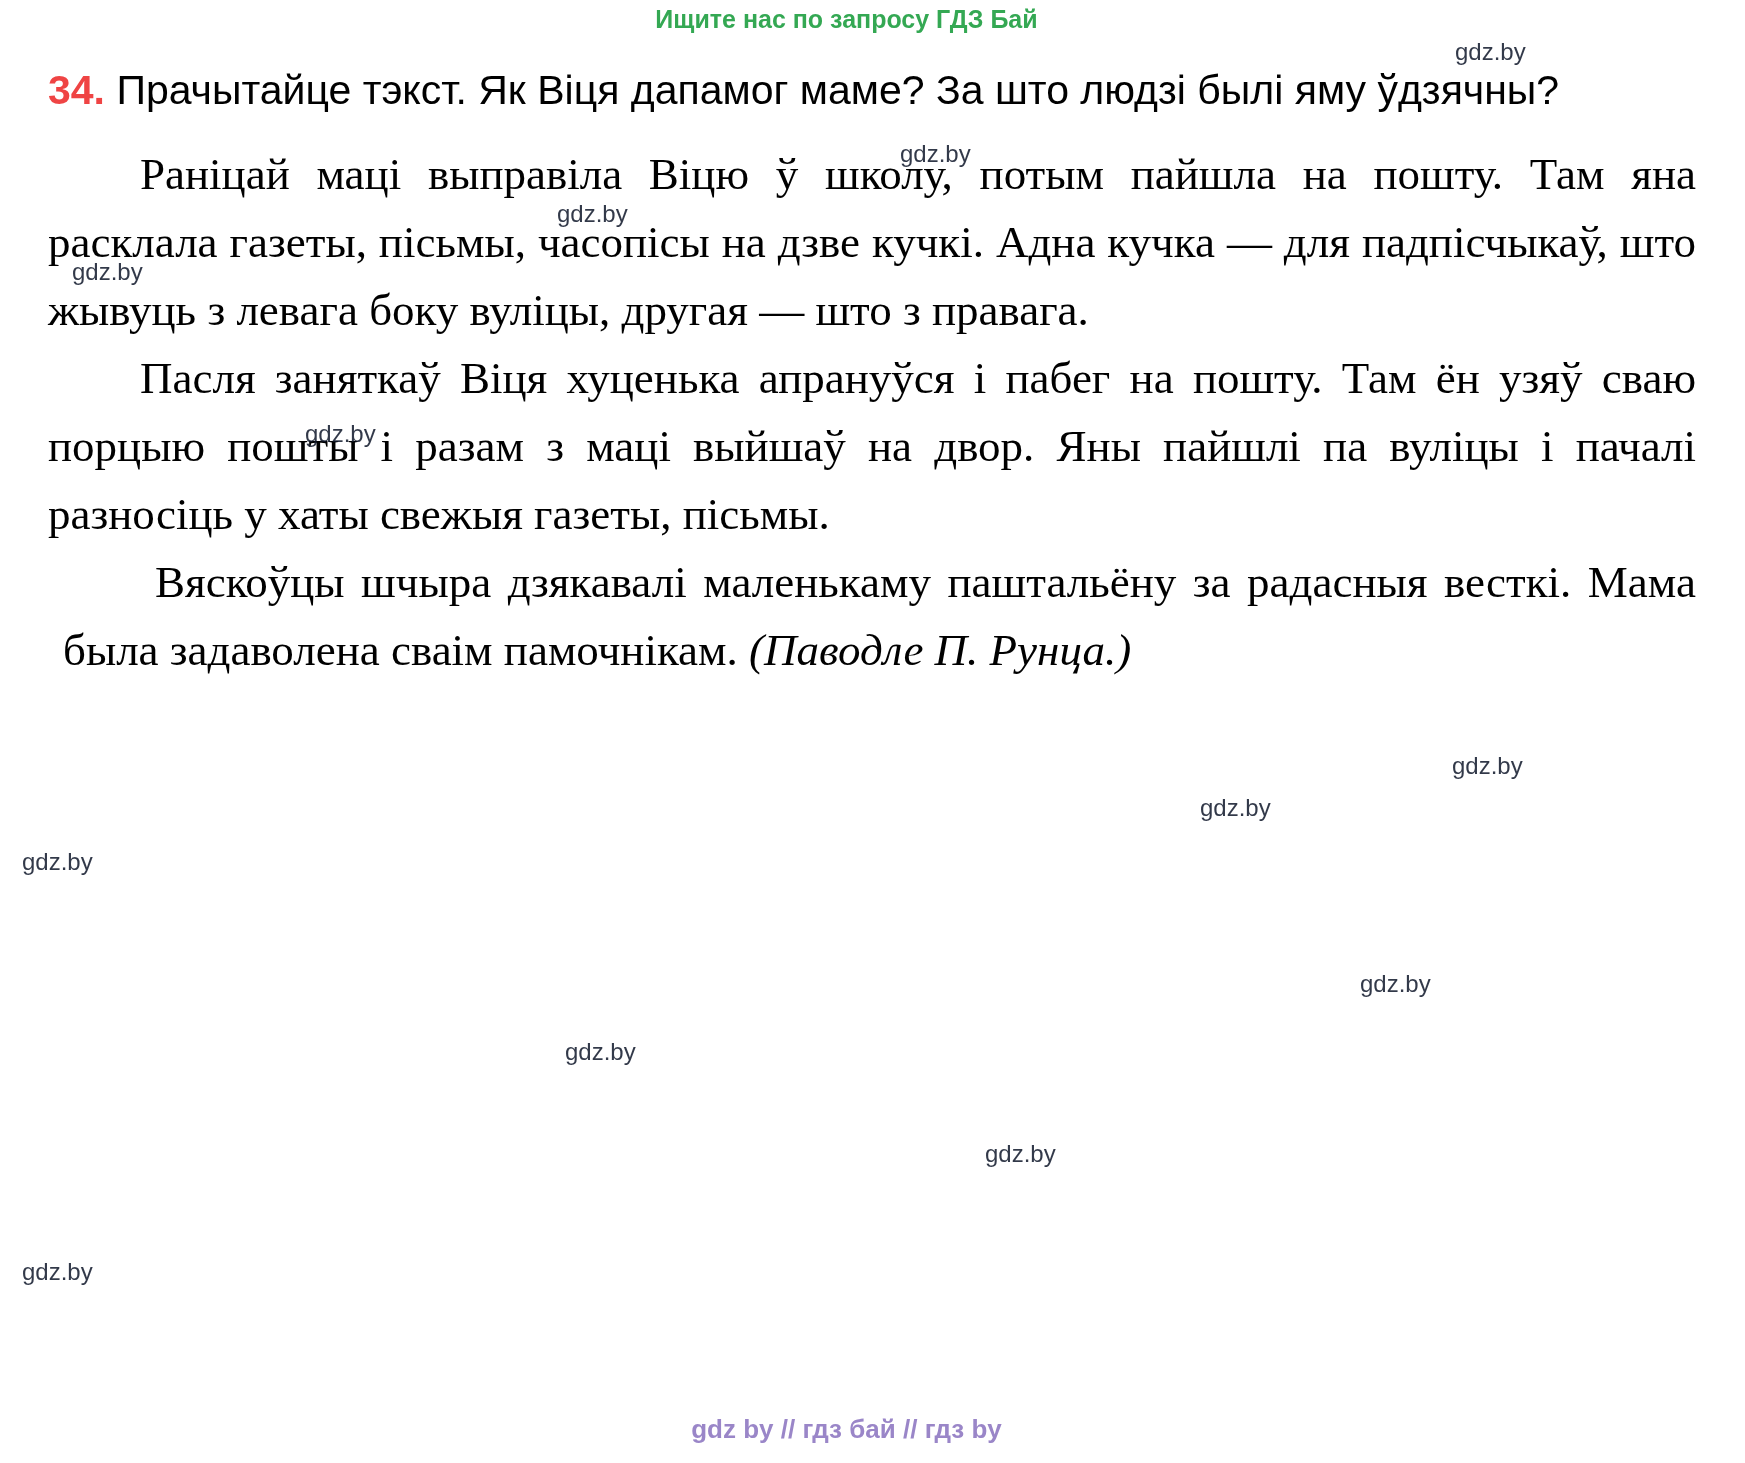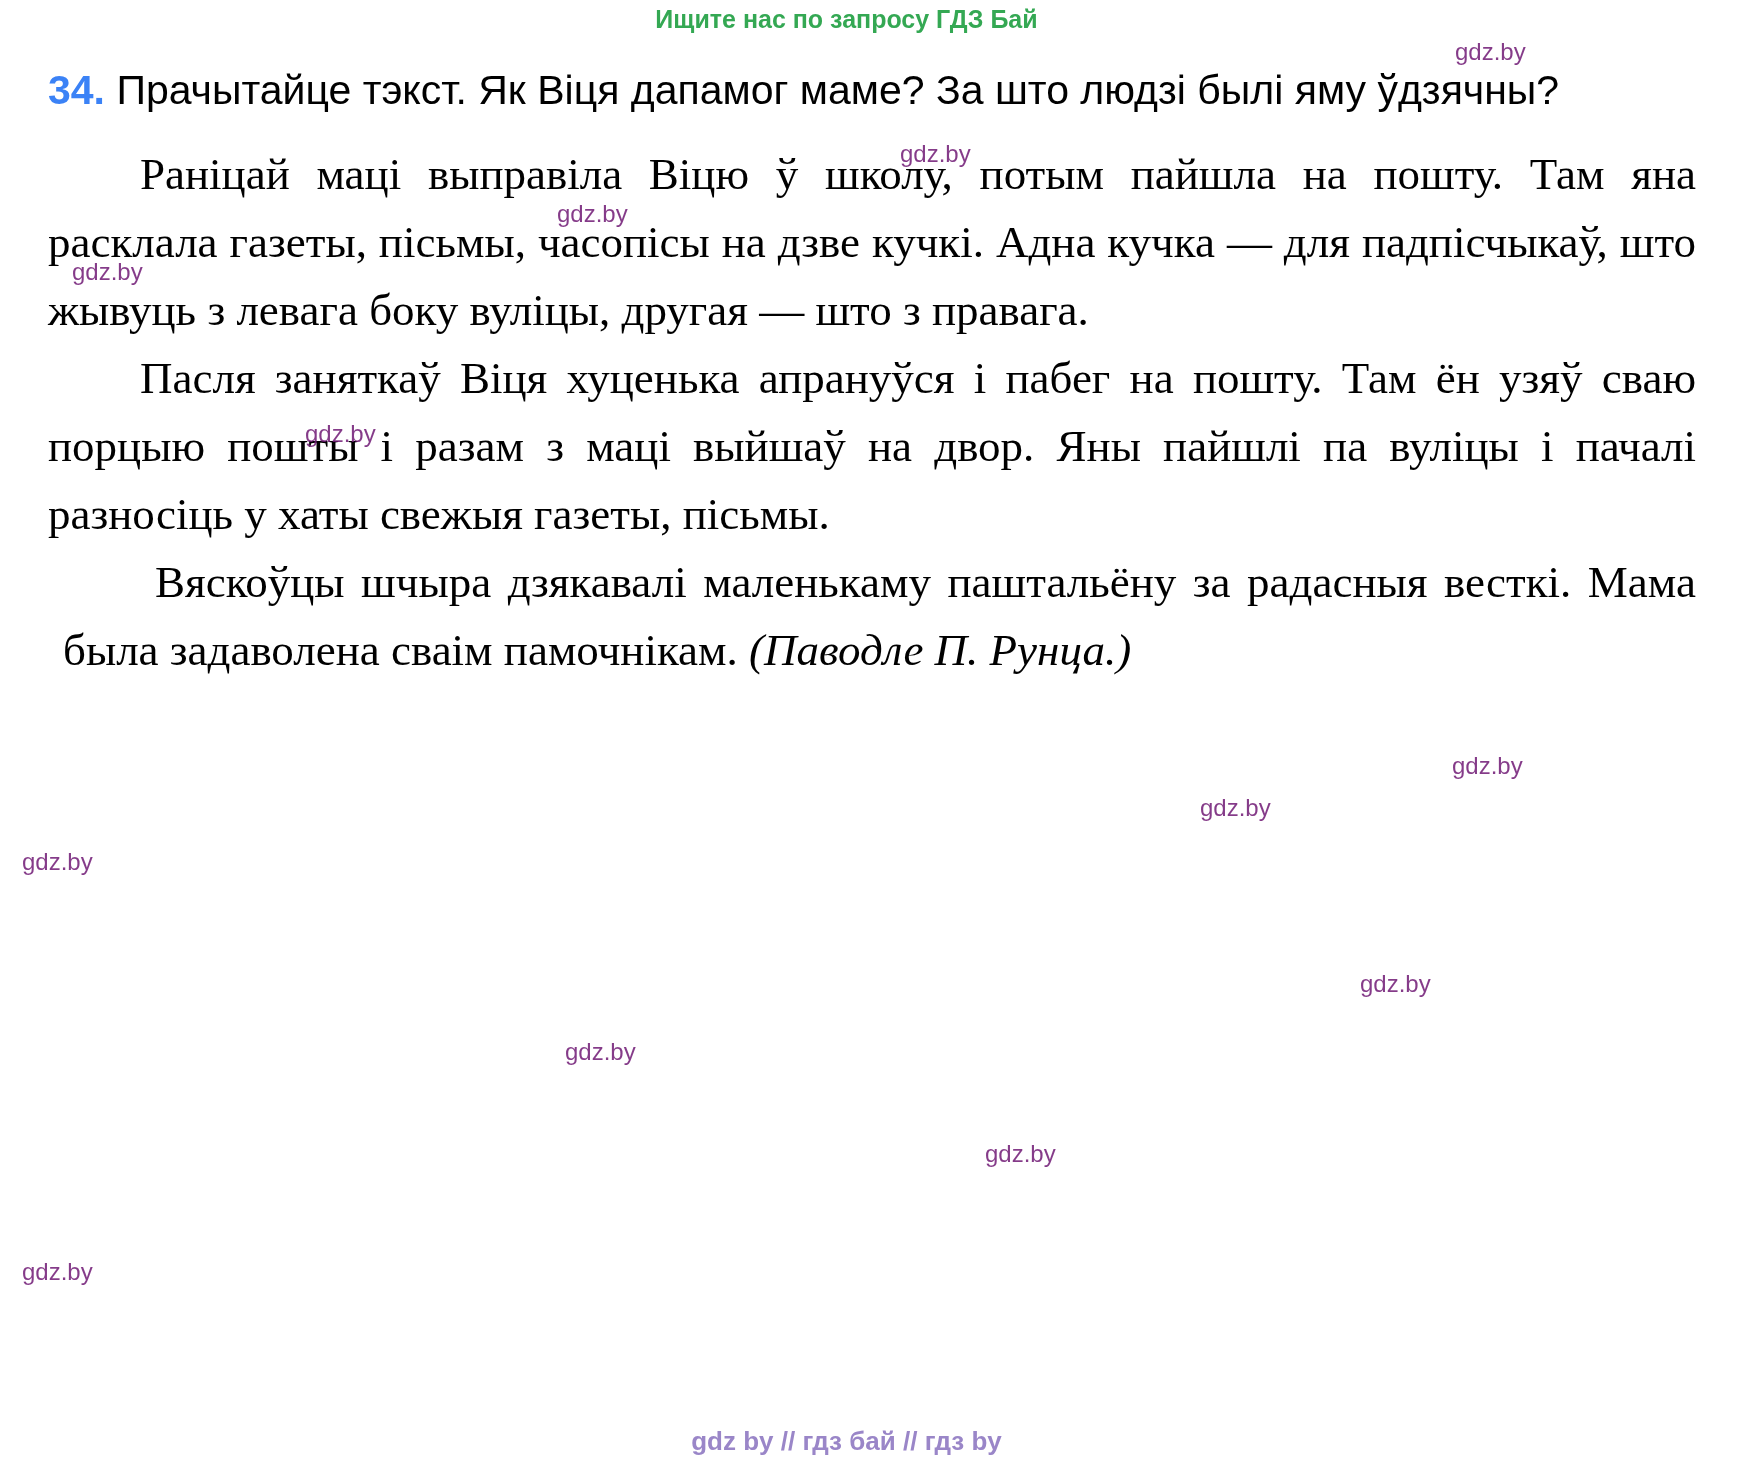--- a/index.html
+++ b/index.html
@@ -48,21 +48,21 @@
   }
 
   .task-line {
     font-family: "Liberation Sans", sans-serif;
     font-size: 41px;
     line-height: 56px;
     text-align: justify;
     text-align-last: left;
   }
   .task-num {
-    color: #3b82f6;
+    color: #ef4444;
     font-weight: bold;
   }
 
   .story-title {
     text-align: center;
     font-size: 46px;
     font-weight: bold;
     margin-top: 46px;
     letter-spacing: 0.5px;
   }
@@ -98,30 +98,30 @@
   }
   .questions p + p {
     margin-top: 22px;
   }
 
   
   .wm {
     position: absolute;
     font-family: "Liberation Sans", sans-serif;
     font-size: 24px;
-    color: #701a75;
+    color: #0f172a;
     opacity: 0.85;
     white-space: nowrap;
     pointer-events: none;
   }
 
   .footer {
     position: absolute;
     left: 0;
-    bottom: 6px;
+    bottom: 18px;
     width: 100%;
     text-align: center;
     font-family: "Liberation Sans", sans-serif;
     font-size: 26px;
     font-weight: bold;
     color: #9a86c8;
   }
 </style>
 </head>
 <body>

